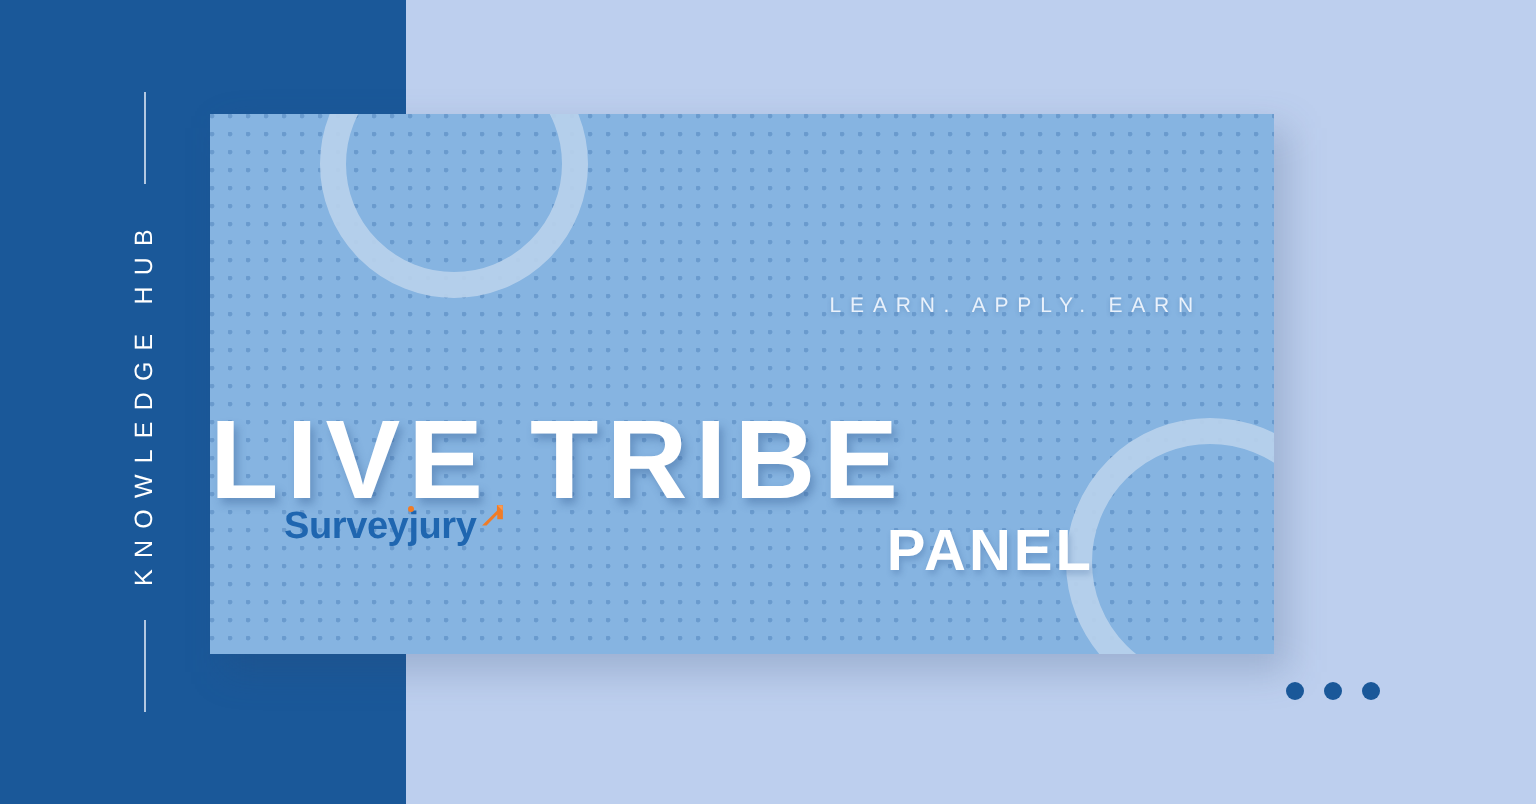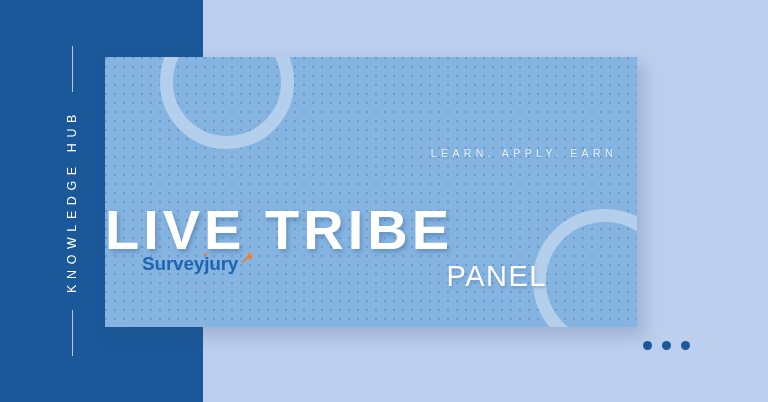--- a/index.html
+++ b/index.html
@@ -60,21 +60,21 @@
     opacity:.92;
   }
   .ring-topleft{
     left:55px;top:-42px;width:108px;height:108px;
   }
   .ring-bottomright{
     right:-40px;bottom:-26px;width:118px;height:118px;
   }
 
   .tagline{
-    position:absolute;left:0;right:20px;top:90px;
+    position:absolute;left:0;right:36px;top:90px;
     text-align:right;
     color:#e9f1fb;
     font-size:10.5px;
     letter-spacing:4.4px;
     font-weight:400;
     text-shadow:0 1px 2px rgba(40,80,130,.25);
   }
   .title-main{
     position:absolute;left:0;right:60px;top:145px;
     text-align:left;
@@ -84,21 +84,21 @@
     letter-spacing:4px;
     line-height:1;
     text-shadow:2px 3px 4px rgba(40,80,135,.35);
     white-space:nowrap;
   }
   .title-sub{
     position:absolute;left:0;right:90px;top:205px;
     text-align:right;
     color:#ffffff;
     font-size:29px;
-    font-weight:400;
+    font-weight:700;
     letter-spacing:1.5px;
     line-height:1;
     text-shadow:1px 2px 3px rgba(40,80,135,.28);
   }
 
   
   .logo{
     position:absolute;left:37px;top:197px;
     display:flex;align-items:center;
   }

